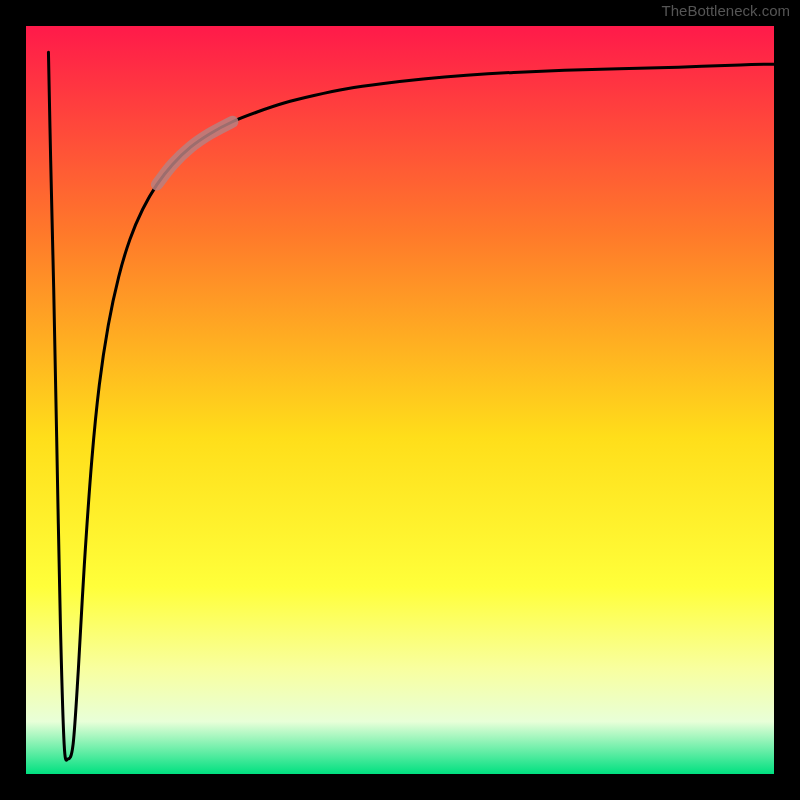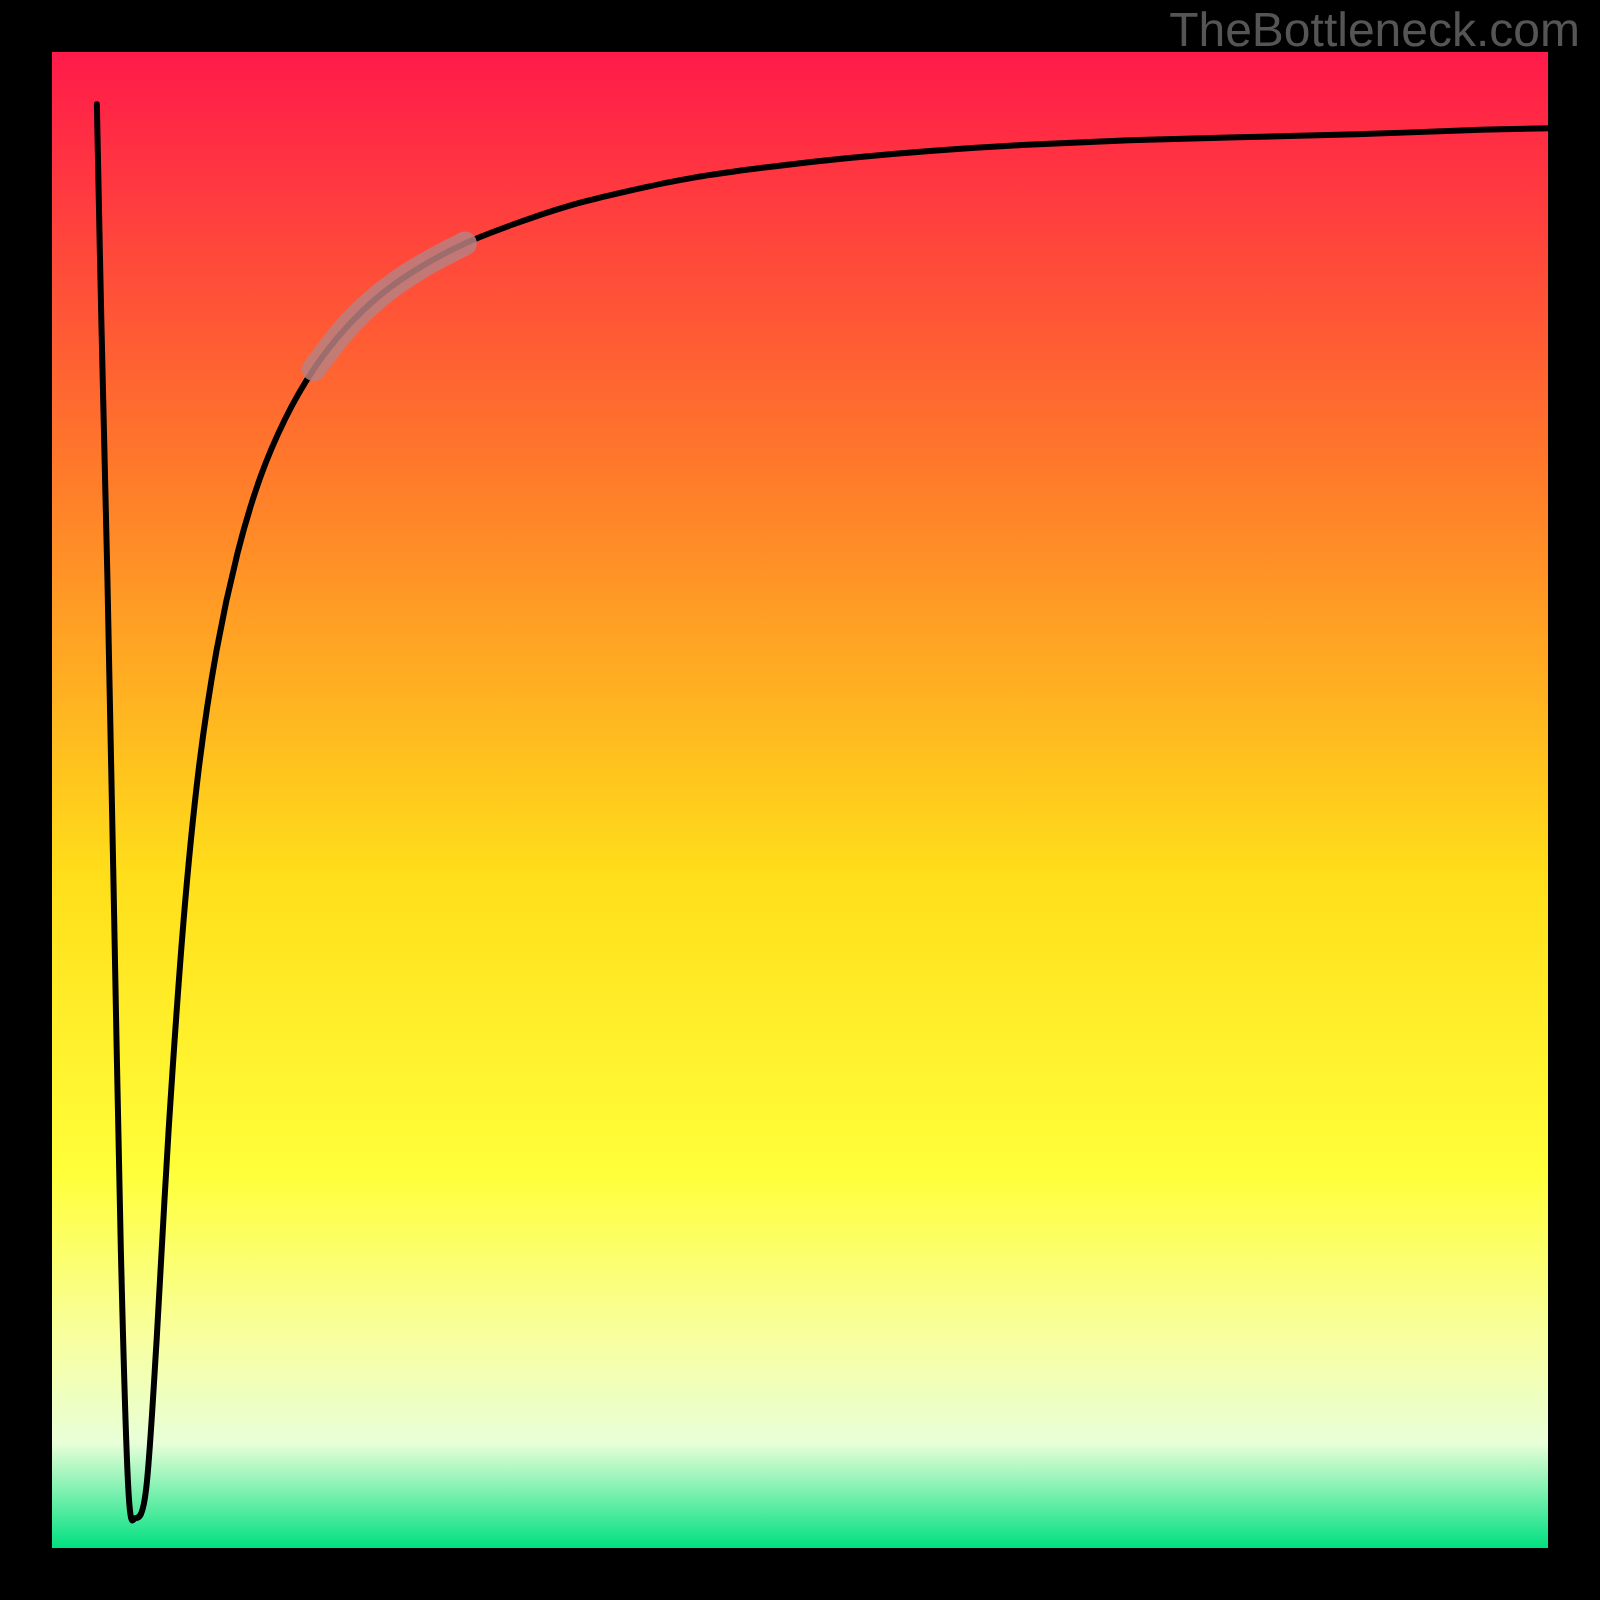--- a/index.html
+++ b/index.html
@@ -12,21 +12,21 @@
     position: relative;
     width: 800px;
     height: 800px;
     background: #000000;
   }
   .attribution {
     position: absolute;
     top: 2px;
     right: 10px;
     color: #555555;
-    font-size: 24px;
+    font-size: 15px;
     font-weight: 500;
     z-index: 20;
   }
   svg {
     display: block;
   }
 </style>
 </head>
 <body>
 

